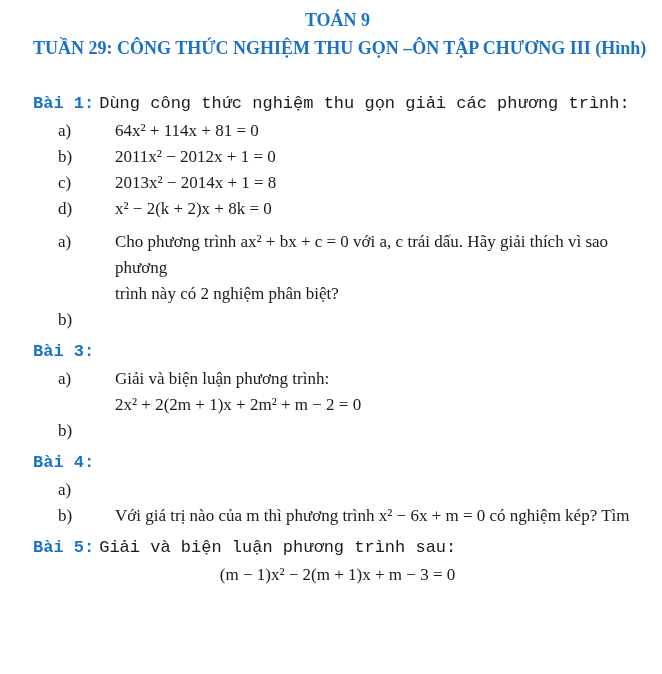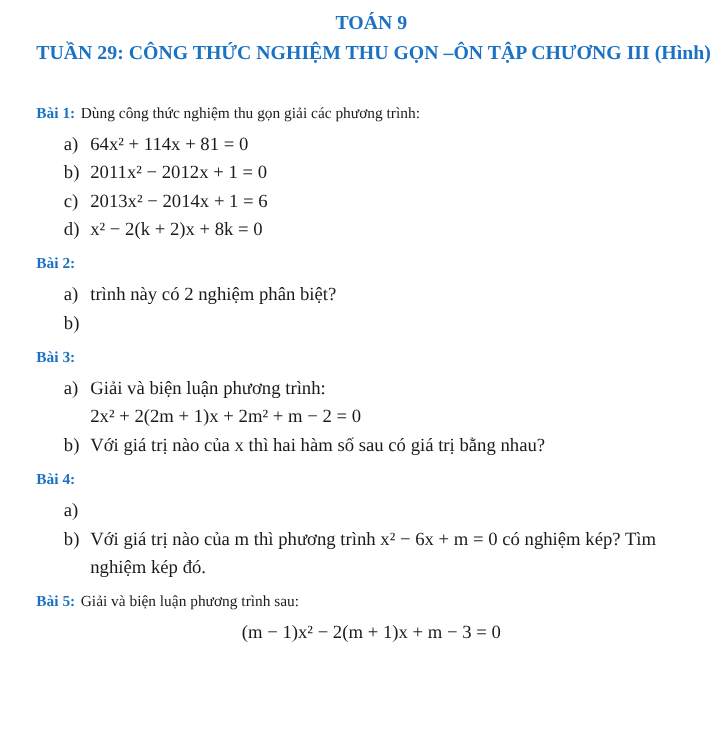--- a/index.html
+++ b/index.html
@@ -24,43 +24,44 @@
     text-align: center;
     font-weight: bold;
     color: var(--heading, #1b72c4);
     font-size: 18px;
     line-height: 28px;
   }
   .title-line { white-space: nowrap; }
   .section { margin-top: 7px; }
   .section-first { margin-top: 30px; }
   .section-head {
-    font-size: 14px;
+    font-size: 17px;
     line-height: 23px;
+    font-family: Liberation Mono, monospace;
   }
   .bai-label {
     color: var(--heading, #1b72c4);
     font-weight: bold;
     margin-right: 5px;
   }
   .items {
     margin-left: 25px;
     margin-top: 3px;
     font-size: 17px;
   }
   .item {
     display: flex;
     align-items: flex-start;
   }
   .marker {
     width: 24px;
     flex-shrink: 0;
     line-height: 26px;
   }
-  .item-body { flex: 1; }
+  .item-body { flex: 1; margin-left: 33px; }
   .text-line, .eq-line {
     line-height: 26px;
   }
   .eq-line { white-space: nowrap; }
   .eq-centered {
     font-size: 17px;
     line-height: 27px;
     text-align: center;
     margin-top: 2px;
   }
@@ -88,40 +89,38 @@
       </div>
       <div class="item">
         <span class="marker">b)</span>
         <div class="item-body">
             <div class="eq-line">2011x² − 2012x + 1 = 0</div>
           </div>
       </div>
       <div class="item">
         <span class="marker">c)</span>
         <div class="item-body">
-            <div class="eq-line">2013x² − 2014x + 1 = 6</div>
+            <div class="eq-line">2013x² − 2014x + 1 = 8</div>
           </div>
       </div>
       <div class="item">
         <span class="marker">d)</span>
         <div class="item-body">
             <div class="eq-line">x² − 2(k + 2)x + 8k = 0</div>
           </div>
       </div>
     </div>
   </div>
 
   <div class="section">
-    <div class="section-head">
-      <span class="bai-label">Bài 2:</span>
-    </div>
     <div class="items">
       <div class="item">
         <span class="marker">a)</span>
         <div class="item-body">
+          <div class="text-line">Cho phương trình ax² + bx + c = 0 với a, c trái dấu. Hãy giải thích vì sao phương</div>
           <div class="text-line">trình này có 2 nghiệm phân biệt?</div>
         </div>
       </div>
       <div class="item">
         <span class="marker">b)</span>
         <div class="item-body">
         </div>
       </div>
     </div>
   </div>
@@ -134,41 +133,39 @@
       <div class="item">
         <span class="marker">a)</span>
         <div class="item-body">
           <div class="text-line">Giải và biện luận phương trình:</div>
           <div class="eq-line">2x² + 2(2m + 1)x + 2m² + m − 2 = 0</div>
         </div>
       </div>
       <div class="item">
         <span class="marker">b)</span>
         <div class="item-body">
-          <div class="text-line">Với giá trị nào của x thì hai hàm số sau có giá trị bằng nhau?</div>
         </div>
       </div>
     </div>
   </div>
 
   <div class="section">
     <div class="section-head">
       <span class="bai-label">Bài 4:</span>
     </div>
     <div class="items">
       <div class="item">
         <span class="marker">a)</span>
         <div class="item-body">
         </div>
       </div>
       <div class="item">
         <span class="marker">b)</span>
         <div class="item-body">
           <div class="text-line">Với giá trị nào của m thì phương trình x² − 6x + m = 0 có nghiệm kép? Tìm</div>
-          <div class="text-line">nghiệm kép đó.</div>
         </div>
       </div>
     </div>
   </div>
 
   <div class="section">
     <div class="section-head">
       <span class="bai-label">Bài 5:</span><span>Giải và biện luận phương trình sau:</span>
     </div>
     <div class="eq-centered">(m − 1)x² − 2(m + 1)x + m − 3 = 0</div>

